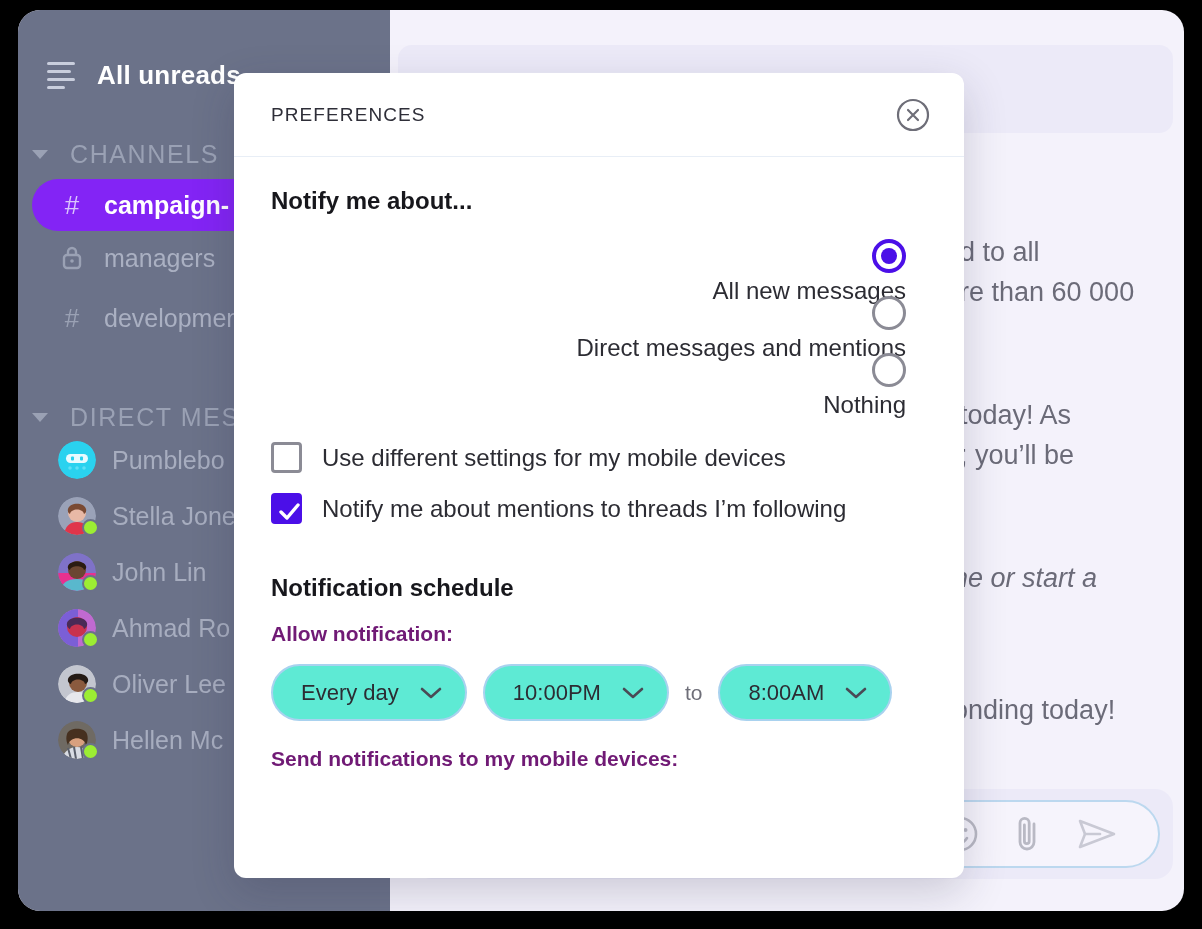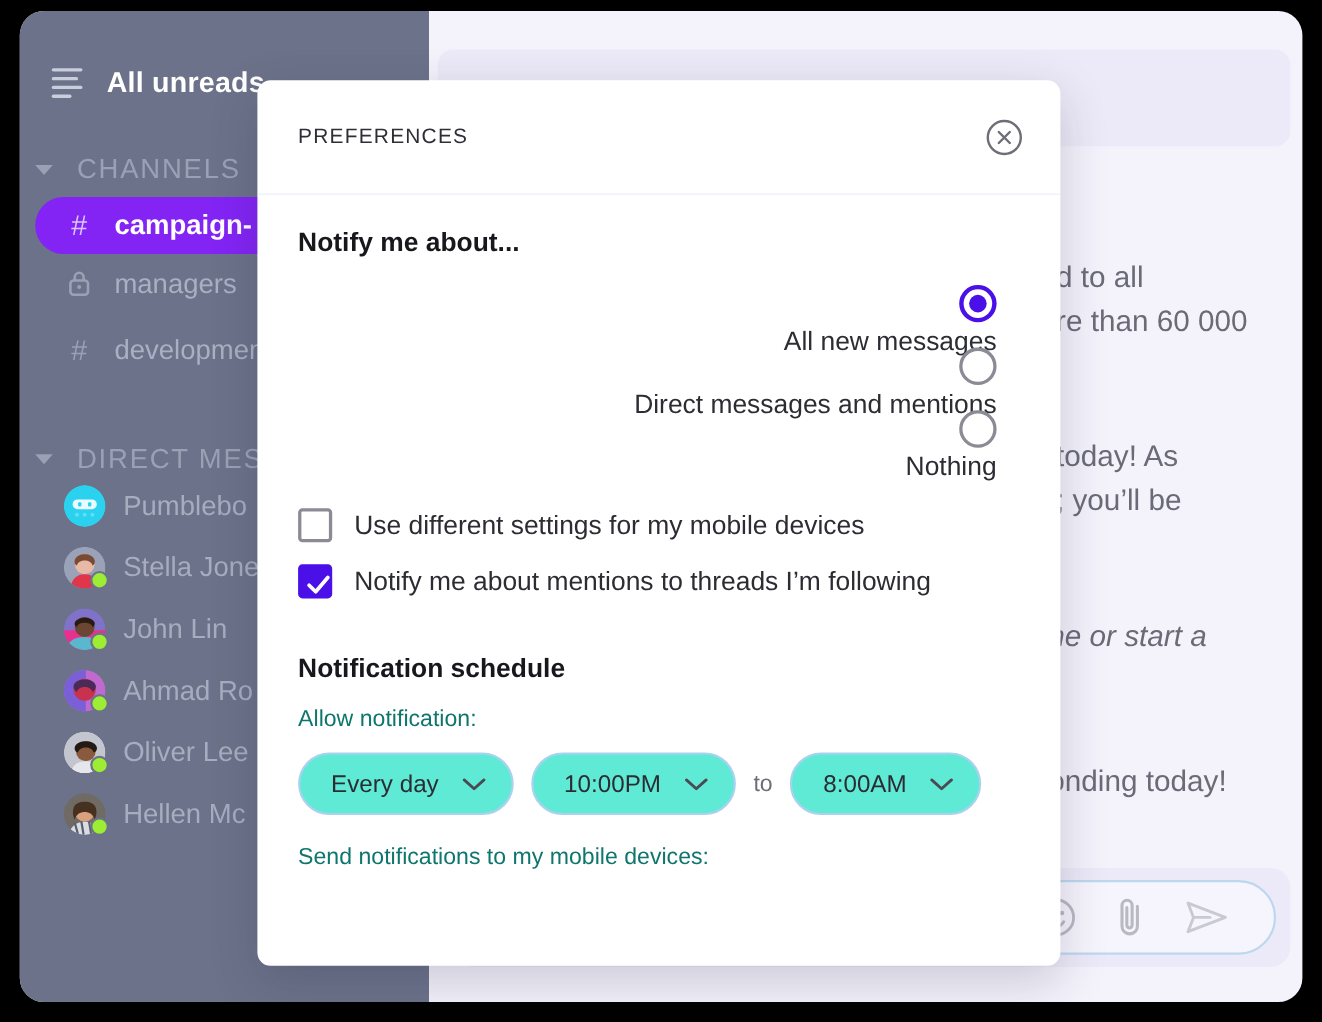--- a/index.html
+++ b/index.html
@@ -124,21 +124,21 @@
   
   .modal {
     position: absolute; left: 234px; top: 73px;
     width: 730px; height: 805px;
     background: #ffffff;
     border-radius: 12px;
     box-shadow: 0 14px 44px rgba(40,40,70,.20);
     overflow: hidden;
   }
   .modal-header {
-    height: 104px; border-bottom: 1px solid #e8eef6;
+    height: 84px; border-bottom: 1px solid #e8eef6;
     display:flex; align-items:center; justify-content: space-between;
     padding: 0 34px 0 37px;
   }
   .modal-title { font-size: 19px; letter-spacing: 1.1px; color: #2e2e38; }
   .close-btn { width: 34px; height: 34px; cursor: pointer; }
 
   .modal-body { padding: 30px 58px 0 37px; }
   .sec-title { font-size: 24px; font-weight: bold; color: #17171c; }
 
   .opt-list { margin-top: 24px; }
@@ -164,21 +164,21 @@
   .chkbox {
     width: 31px; height: 31px; flex:0 0 31px;
     border: 3px solid #8b8b95; border-radius: 4px; background:#fff;
     position: relative;
   }
   .chkbox.on { background: #4b0fe8; border-color:#4b0fe8; }
   .chkbox.on svg { position:absolute; left: 3px; top: 4px; }
   .chk-label { font-size: 24px; color:#2c2c33; }
 
   .sched-title { font-size: 24px; font-weight: bold; color:#17171c; margin-top: 40px; }
-  .field-label { font-size: 21px; color:#0f766e; margin-top: 20px; }
+  .field-label { font-size: 21px; color:#701a75; margin-top: 20px; font-weight: bold; }
 
   .select-row { display:flex; align-items:center; gap: 16px; margin-top: 18px; }
   .select {
     display:inline-flex; align-items:center; justify-content: space-between;
     height: 57px; padding: 0 22px 0 28px;
     border: 2px solid #a9d2ef; border-radius: 30px;
     background:#5eead4; gap: 20px; cursor: pointer;
   }
   .select .sel-val { font-size: 22px; color:#2c2c33; white-space: nowrap; }
   .to-word { font-size: 21px; color:#6e6e78; }

